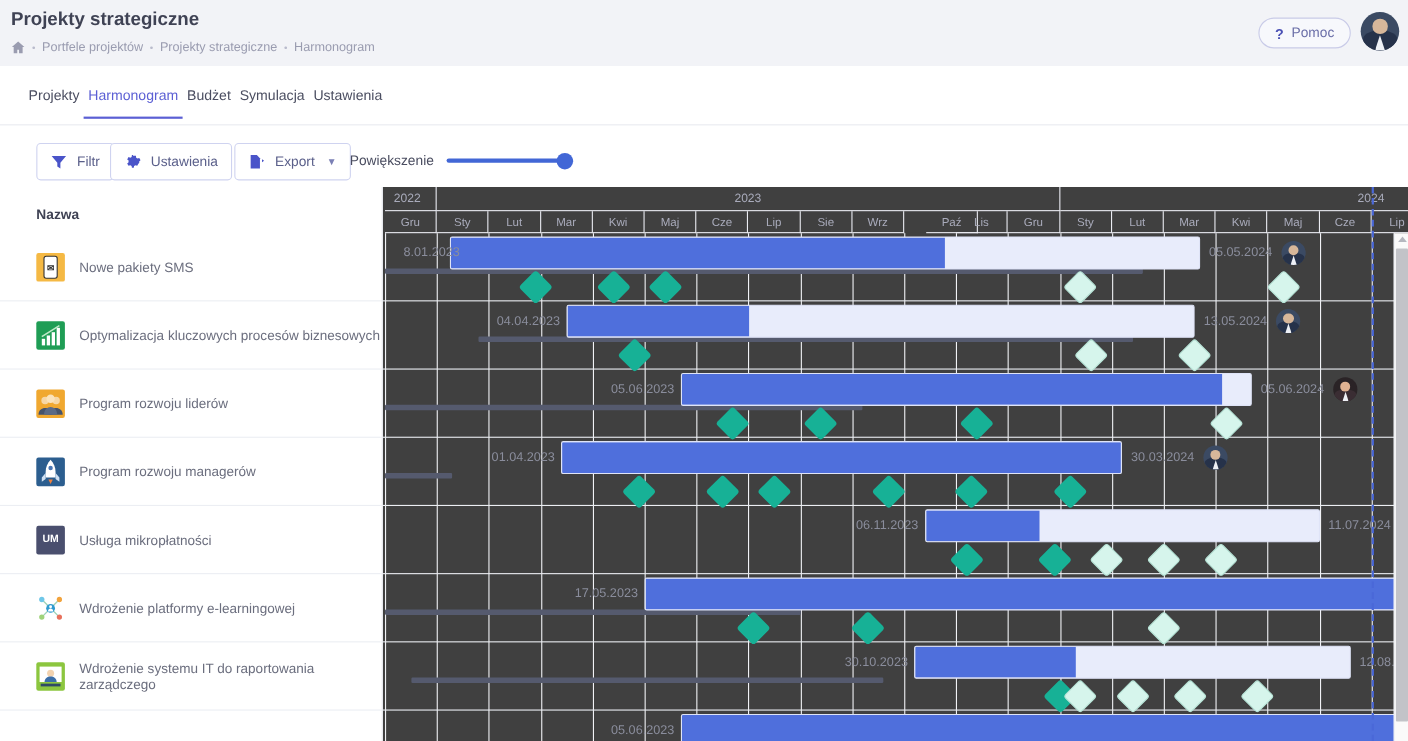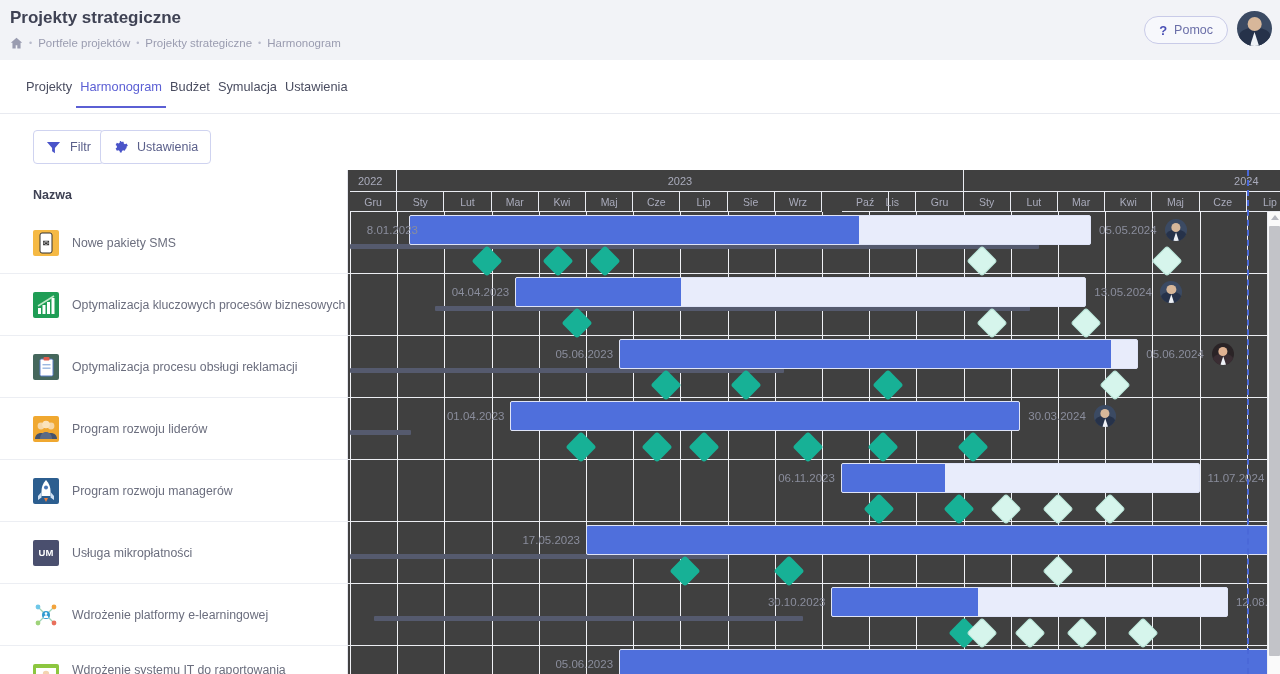--- a/index.html
+++ b/index.html
@@ -259,21 +259,38 @@
 
   <div class="tbtn" id="btn-settings">
     <span class="ic">
       <svg viewBox="0 0 16 16" width="15" height="15">
           <path fill="#4a54c9" d="M8 5.2A2.8 2.8 0 1 0 8 10.8 2.8 2.8 0 0 0 8 5.2zm6.4 3.6.1-.8-.1-.8 1.4-1.1-1.3-2.3-1.7.6-1.3-.8-.2-1.8H8.6L8.3 1H7.4L7.1 2.8l-1.3.8-1.7-.6-1.3 2.3 1.4 1.1-.1.8.1.8-1.4 1.1 1.3 2.3 1.7-.6 1.3.8.3 1.8h1.8l.3-1.8 1.3-.8 1.7.6 1.3-2.3z"></path>
         </svg>
     </span>
     <span>Ustawienia</span>
   </div>
 
-
+  <div class="tbtn" id="btn-export">
+    <span class="ic">
+      <svg viewBox="0 0 16 16" width="15" height="15">
+        <path fill="#4a54c9" d="M2 1h6l3 3v10H2z"></path>
+        <path fill="#4a54c9" d="M11 6.5h3.5M13 5l2 1.5L13 8z"></path>
+      </svg>
+    </span>
+    <span>Export</span>
+    <span class="chev">▼</span>
+  </div>
+
+  <div class="zoom-wrap">
+    <span class="zoom-label">Powiększenie</span>
+    <div class="slider">
+      <div class="track"></div>
+      <div class="knob"></div>
+    </div>
+  </div>
 </div>
 
 <div class="gantt">
 
   <div class="name-col">
     <div class="name-head">Nazwa</div>
     <div class="name-rows" id="name-rows">
         <div class="name-row">
           <div class="proj-icon" style="background: rgb(245, 185, 68);">
             <svg viewBox="0 0 26 26" width="26" height="26">
@@ -287,31 +304,20 @@
           <div class="proj-icon" style="background: rgb(31, 157, 85);">
             <svg viewBox="0 0 26 26" width="26" height="26">
               <rect x="5" y="16" width="3" height="6" fill="#fff"></rect>
               <rect x="9.5" y="13" width="3" height="9" fill="#fff"></rect>
               <rect x="14" y="10" width="3" height="12" fill="#fff"></rect>
               <rect x="18.5" y="6" width="3" height="16" fill="#fff"></rect>
               <path d="M5 14 L21 4" stroke="#bfe8c8" stroke-width="1.5" fill="none"></path>
             </svg>
           </div>
           <div class="proj-name">Optymalizacja kluczowych procesów biznesowych</div>
-        </div>
-        <div class="name-row">
-          <div class="proj-icon" style="background: rgb(69, 103, 92);">
-            <svg viewBox="0 0 26 26" width="26" height="26">
-              <rect x="7" y="5" width="13" height="17" rx="1.5" fill="#fff" stroke="#5b7fc7"></rect>
-              <rect x="10.5" y="3" width="6" height="3.5" rx="1" fill="#e05c4e"></rect>
-              <rect x="9.5" y="10" width="8" height="1.4" fill="#9bb7e0"></rect>
-              <rect x="9.5" y="13.5" width="8" height="1.4" fill="#9bb7e0"></rect>
-            </svg>
-          </div>
-          <div class="proj-name">Optymalizacja procesu obsługi reklamacji</div>
         </div>
         <div class="name-row">
           <div class="proj-icon" style="background: rgb(240, 168, 48);">
             <svg viewBox="0 0 26 26" width="26" height="26">
               <circle cx="8" cy="10" r="3.4" fill="#f6d7a6"></circle>
               <circle cx="18" cy="10" r="3.4" fill="#f6d7a6"></circle>
               <circle cx="13" cy="8.5" r="3.8" fill="#fbe3bb"></circle>
               <path d="M2 23c0-4 3-6 6-6s6 2 6 6z" fill="#46536b"></path>
               <path d="M12 23c0-4 3-6 6-6s6 2 6 6z" fill="#46536b"></path>
               <path d="M7 23c0-4.5 3-7 6-7s6 2.5 6 7z" fill="#5b6a85"></path>

